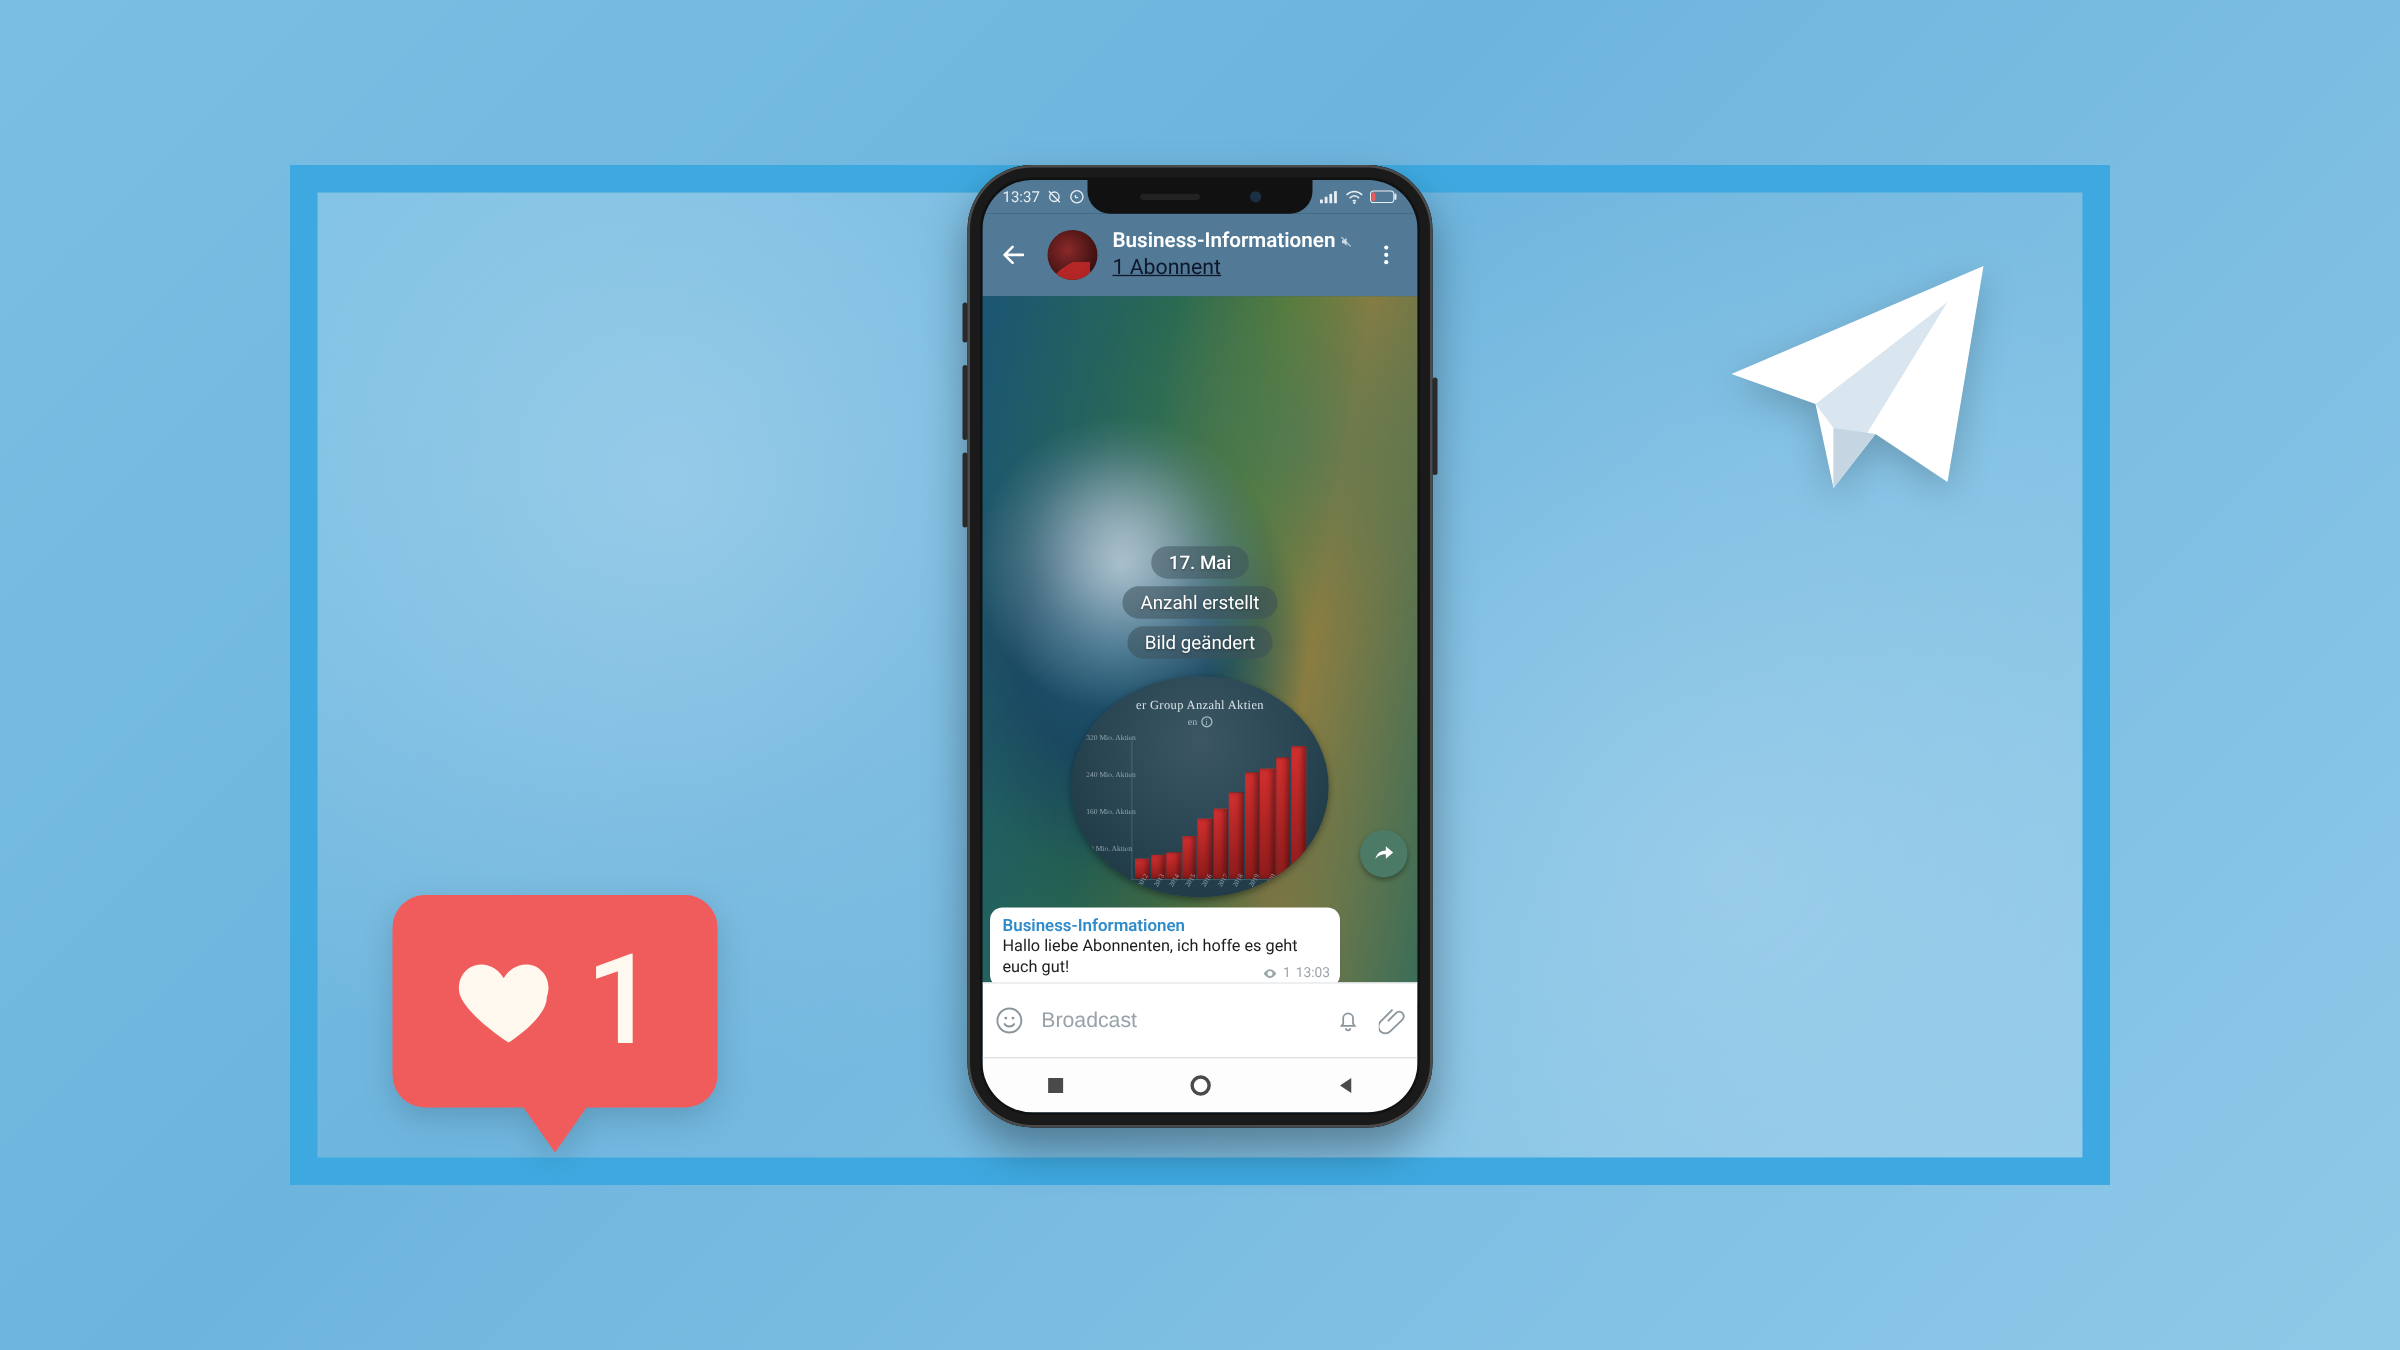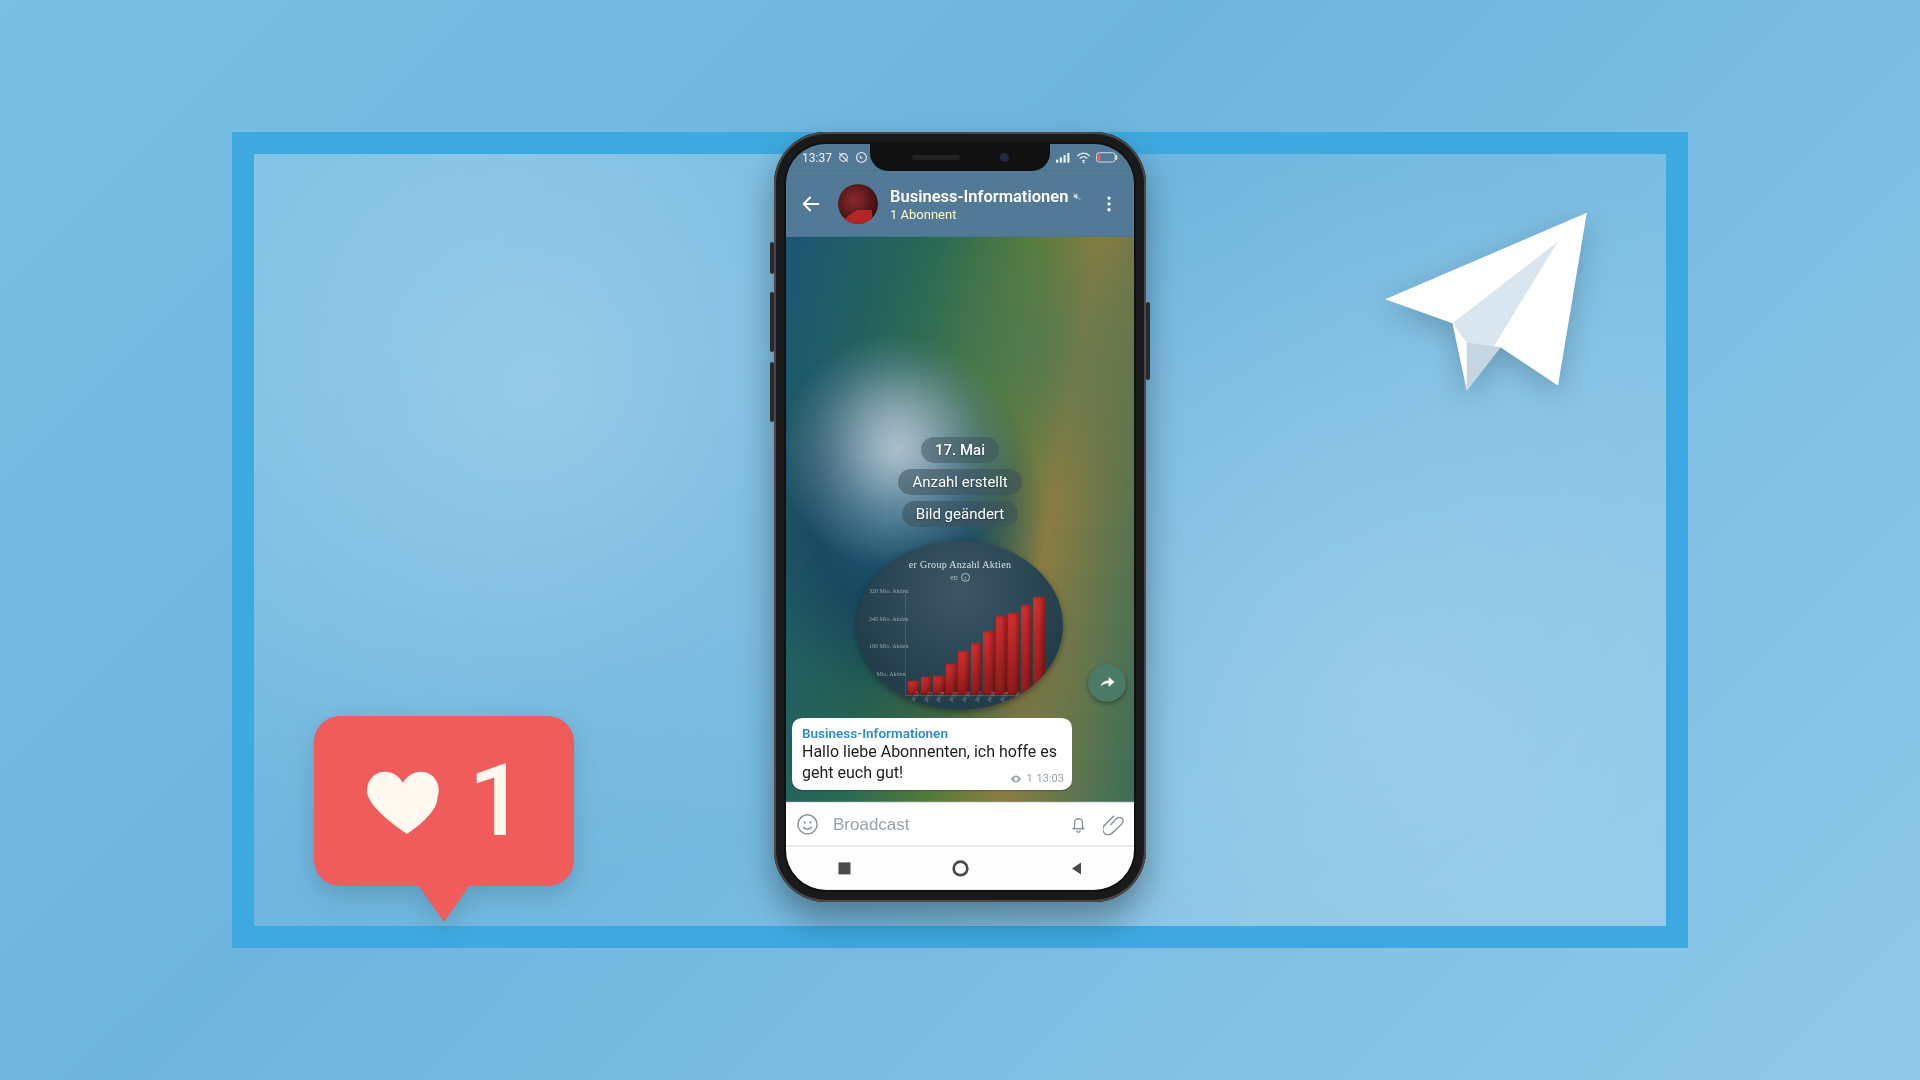--- a/index.html
+++ b/index.html
@@ -144,21 +144,21 @@
   .tg-header .avatar::after{
     content:""; position:absolute; inset:0;
     background: linear-gradient(to top, #c62828 0%, #c62828 35%, transparent 35%);
     clip-path: polygon(15% 100%, 85% 100%, 85% 48%, 70% 55%, 55% 62%, 40% 70%, 25% 80%, 15% 90%);
     opacity:.85;
   }
   .tg-header .title-box { flex:1; min-width:0; color:#fff; }
   .tg-header .title-row { display:flex; align-items:center; gap:4px; }
   .tg-header .title { font-size:16.5px; font-weight:600; white-space:nowrap; }
   .tg-header .mute { font-size:12px; opacity:.85; }
-  .tg-header .sub { font-size:13px; color:#fef9c3; margin-top:1px; }
+  .tg-header .sub { font-size:17px; color:#0f172a; margin-top:1px;text-decoration:underline; }
   .tg-header .more { width:30px; height:30px; display:flex; align-items:center; justify-content:center; color:#fff; cursor:pointer; }
   
   .chat {
     position:absolute;
     top: 93px; bottom: 88px; left:0; right:0;
     background:
      radial-gradient(circle at 32% 38%, rgba(230,245,255,.55), transparent 28%),
      radial-gradient(ellipse at 30% 50%, #225976 0%, #1b4a63 22%, transparent 45%),
      linear-gradient(100deg, #1a5573 0%, #2a6a52 35%, #5a7d3b 55%, #8a7d42 70%, #3a6d58 100%);
     filter: blur(0.3px);
@@ -232,40 +232,40 @@
     z-index:2;
     align-self:flex-start;
     margin-left: 6px;
     width: 280px;
     background:#fff;
     border-radius: 10px;
     padding: 7px 10px 6px 10px;
     box-shadow: 0 1px 1px rgba(0,0,0,.25);
   }
   .msg .sender { color:#2f8bc9; font-size:13.5px; font-weight:600; }
-  .msg .body { color:#1d1d1d; font-size:16px; line-height:1.3; margin-top:1px; }
+  .msg .body { color:#1d1d1d; font-size:13px; line-height:1.3; margin-top:1px; }
   .msg .meta { position:absolute; right:8px; bottom:5px; display:flex; align-items:center; gap:4px; color:#9aa4ab; font-size:11px;}
   .msg .meta svg { width:12px; height:12px; }
   .share-fab {
     position:absolute;
     right: 8px;
     bottom: 100px;
     z-index:3;
     width:38px; height:38px;
     border-radius:50%;
     background:#4b7a66;
     display:flex; align-items:center; justify-content:center;
     box-shadow: 0 2px 4px rgba(0,0,0,.35);
   }
   .share-fab svg { width:20px; height:20px; }
   
   .inputbar {
     position:absolute;
     left:0; right:0; bottom:44px;
-    height:44px;
+    height:60px;
     background:#fff;
     display:flex;
     align-items:center;
     padding: 4px 10px;
     gap:14px;
     border-top:1px solid #e3e6e8;
   }
   .inputbar .emoji, .inputbar .icon {
     color:#8a959c;
     display:flex; align-items:center; justify-content:center;

